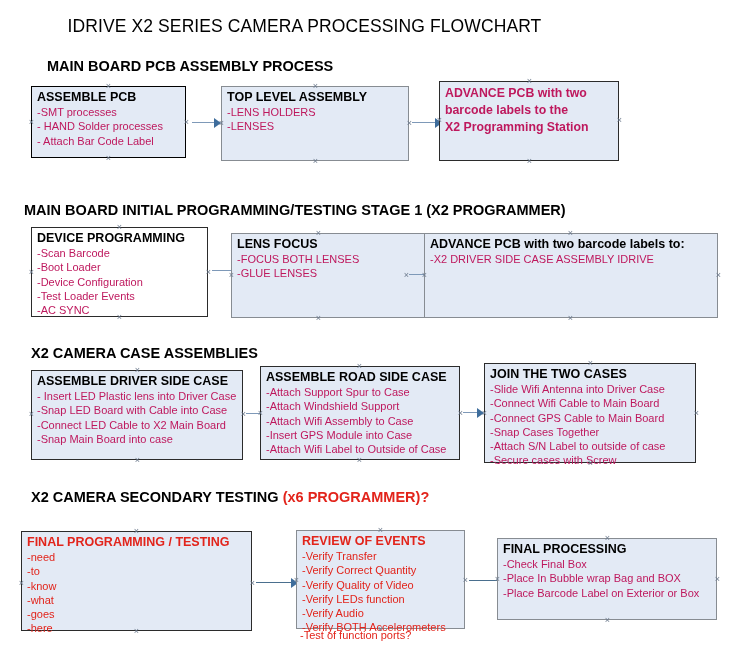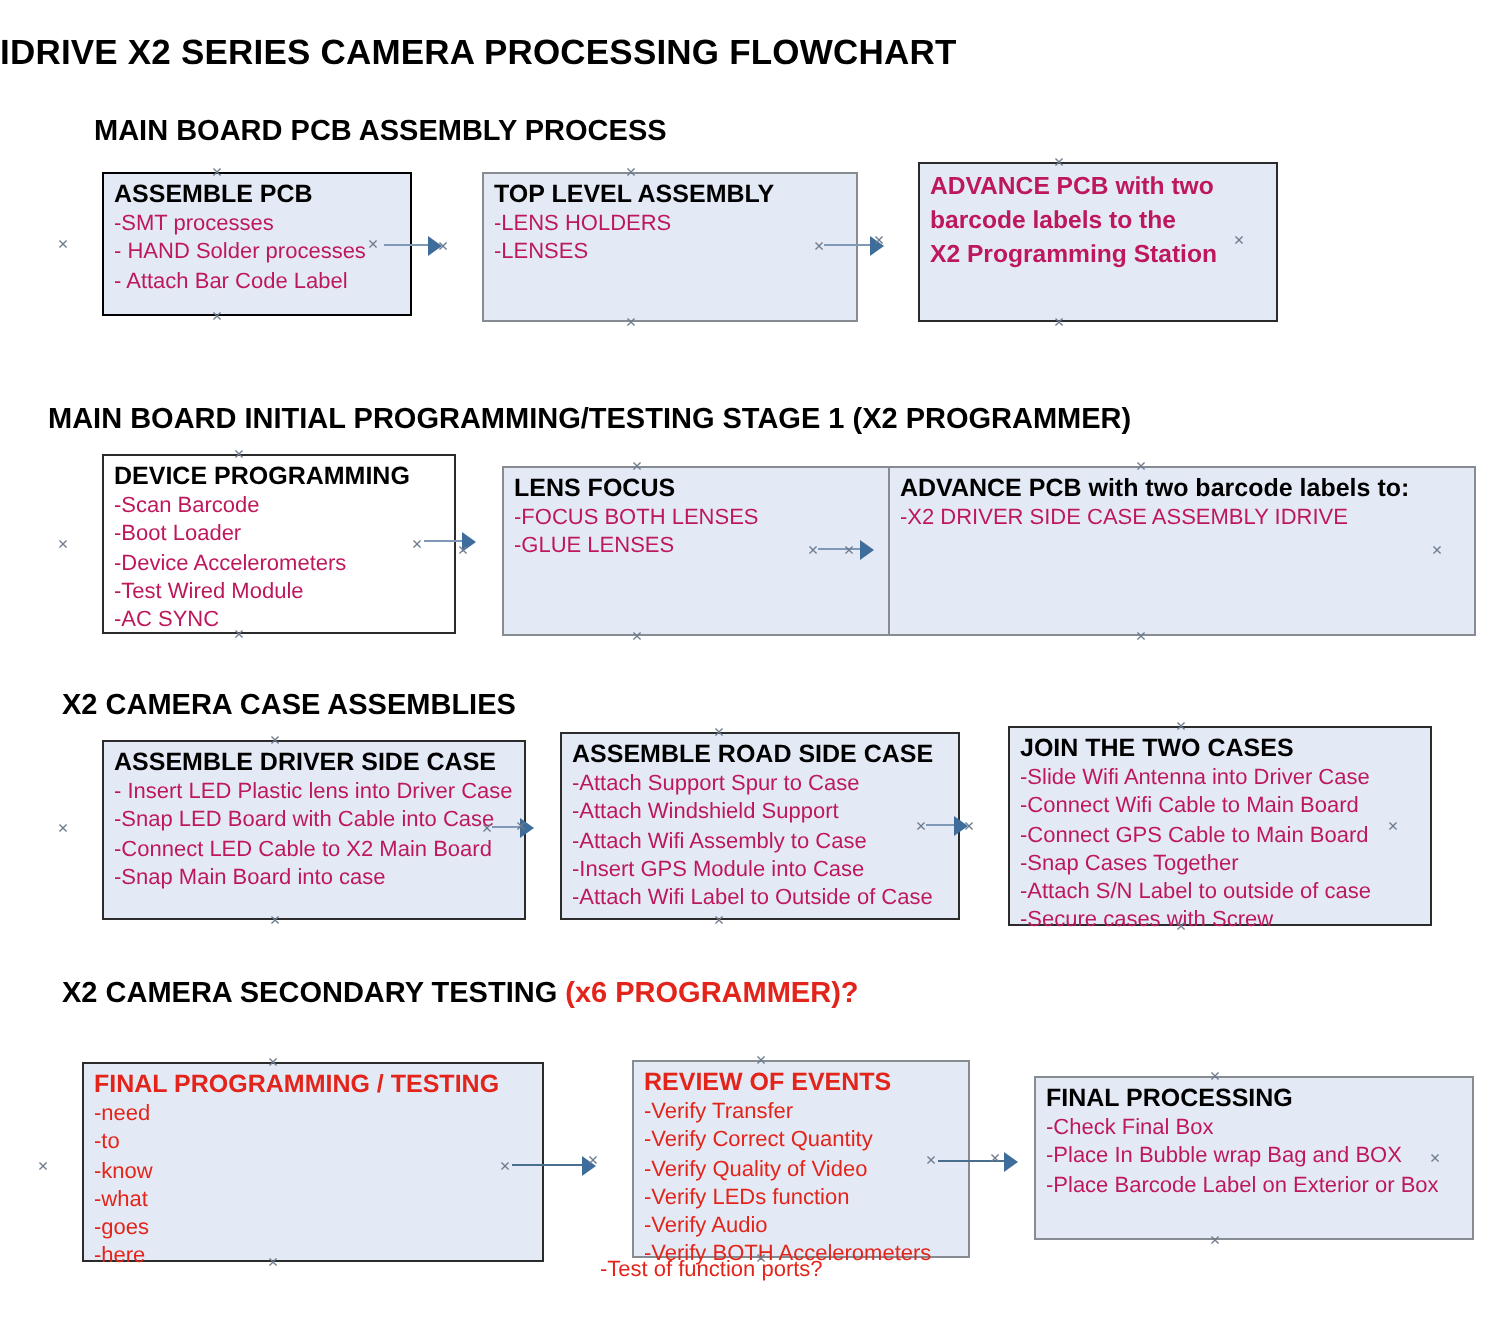--- a/index.html
+++ b/index.html
@@ -10,22 +10,23 @@
     position:relative;
     overflow:hidden;
     -webkit-font-smoothing:antialiased;
   }
   .canvas{position:absolute;left:0;top:0;width:747px;height:662px;}
 
   
   .main-title{
     position:absolute;
     left:0;top:16px;width:609px;
+    text-align:center;
     font-size:17.5px;
-    font-weight:bold;
+    font-weight:normal;
     color:#000000;
     letter-spacing:0.1px;
   }
 
   
   .sec-head{
     position:absolute;
     font-size:14.5px;
     font-weight:bold;
     color:#000000;
@@ -34,21 +35,20 @@
   .sec-head .red{color:#e2241b;}
 
   
   .node{
     position:absolute;
     box-sizing:border-box;
     background:#e3eaf5;
     border:1px solid #000000;
     padding:3px 4px 2px 5px;
     overflow:visible;
-    margin-left:20px;
   }
   .node.white{background:#ffffff;}
   .node.grayborder{border:1.5px solid #878c92;}
   .node.thin{border:1px solid #2b2b2b;}
 
   .node .ttl{
     font-size:12.5px;
     font-weight:bold;
     color:#000000;
     line-height:15px;
@@ -155,22 +155,22 @@
   <div class="hx" style="left:616px;top:117px;"></div>
 
   <div class="sec-head" style="left:24px;top:202px;">
     <span>MAIN BOARD INITIAL PROGRAMMING/TESTING STAGE 1 (X2 PROGRAMMER)</span>
   </div>
 
   <div class="node white thin" style="left:31px;top:227px;width:177px;height:90px;">
     <div class="ttl">DEVICE PROGRAMMING</div>
     <div class="ln">-Scan Barcode</div>
     <div class="ln">-Boot Loader</div>
-    <div class="ln">-Device Accelerometers</div>
-    <div class="ln">-Test Wired Module</div>
+    <div class="ln">-Device Configuration</div>
+    <div class="ln">-Test Loader Events</div>
     <div class="ln">-AC SYNC</div>
   </div>
   <div class="hx" style="left:116px;top:224px;"></div>
   <div class="hx" style="left:116px;top:314px;"></div>
   <div class="hx" style="left:28px;top:269px;"></div>
   <div class="hx" style="left:205px;top:269px;"></div>
 
   <div class="arrow" style="left:212px;top:266px;width:26px;">
     <div class="shaft" style="width:20px;"></div>
       <div class="head"></div>

